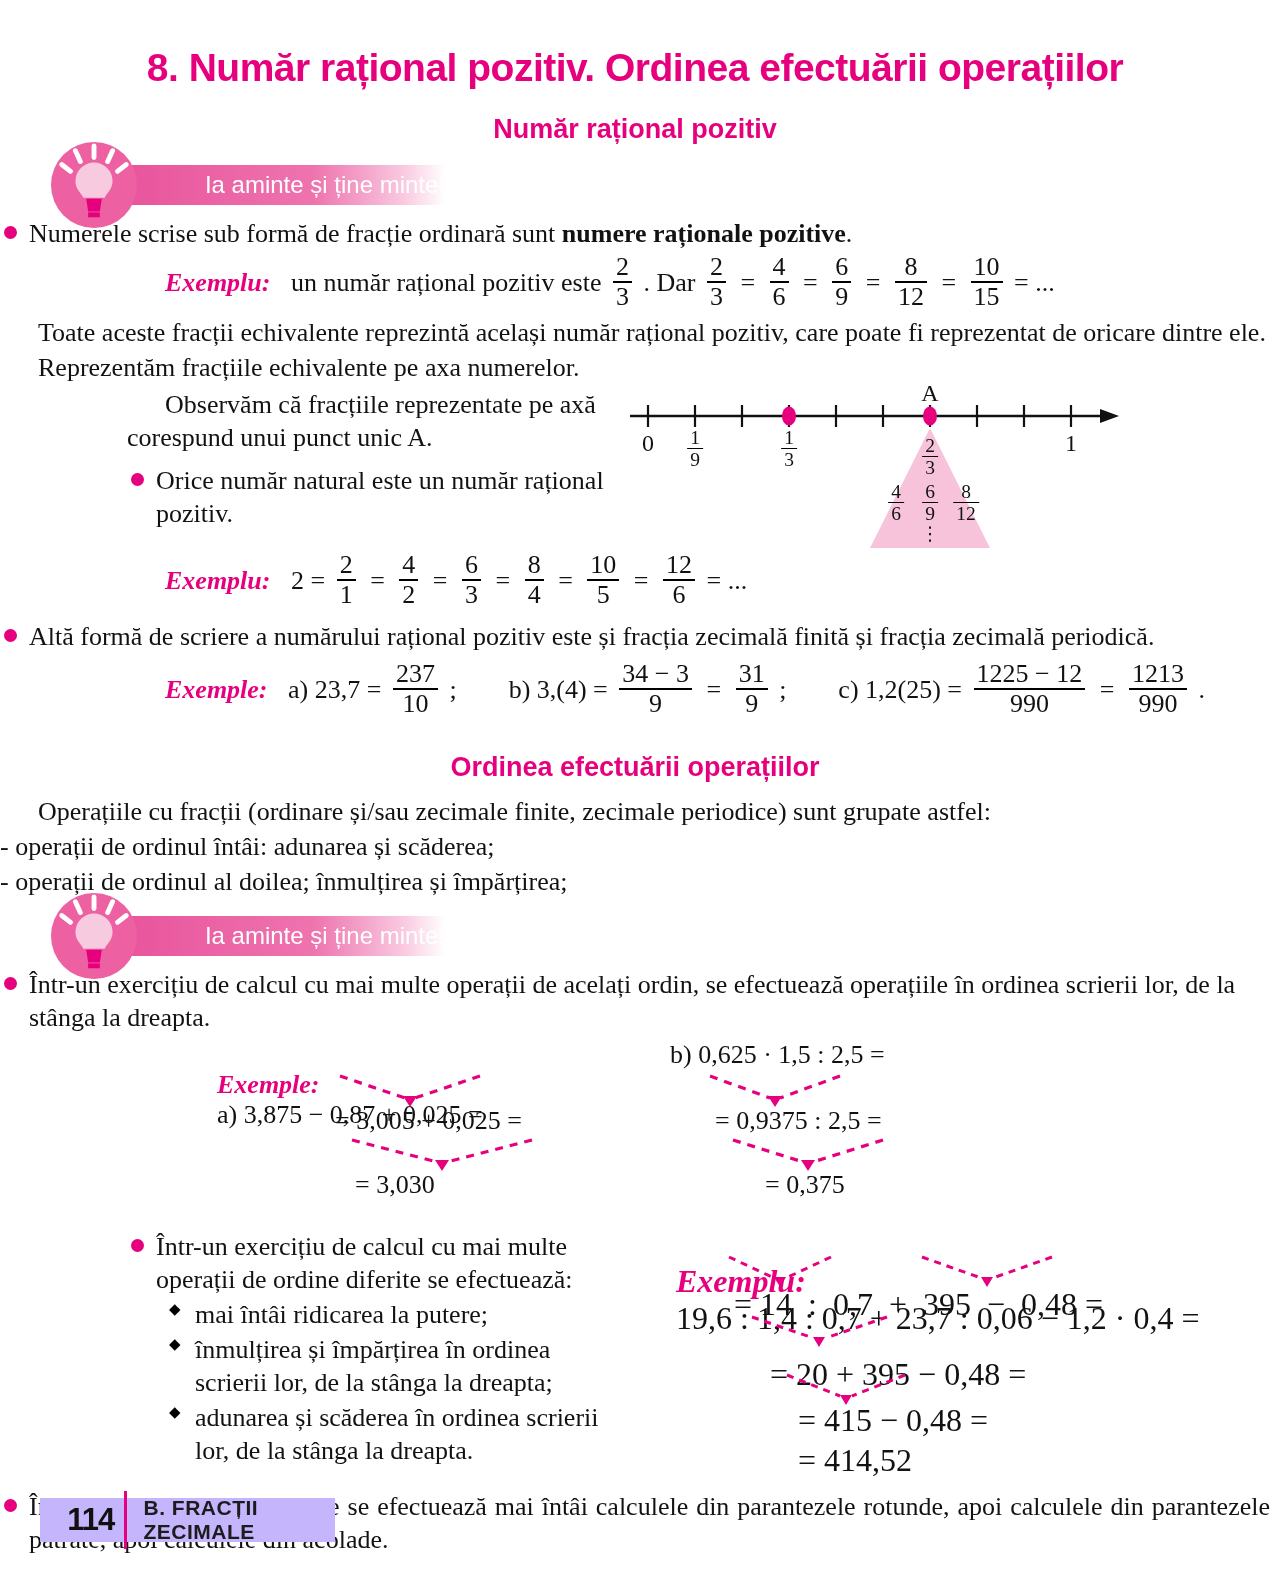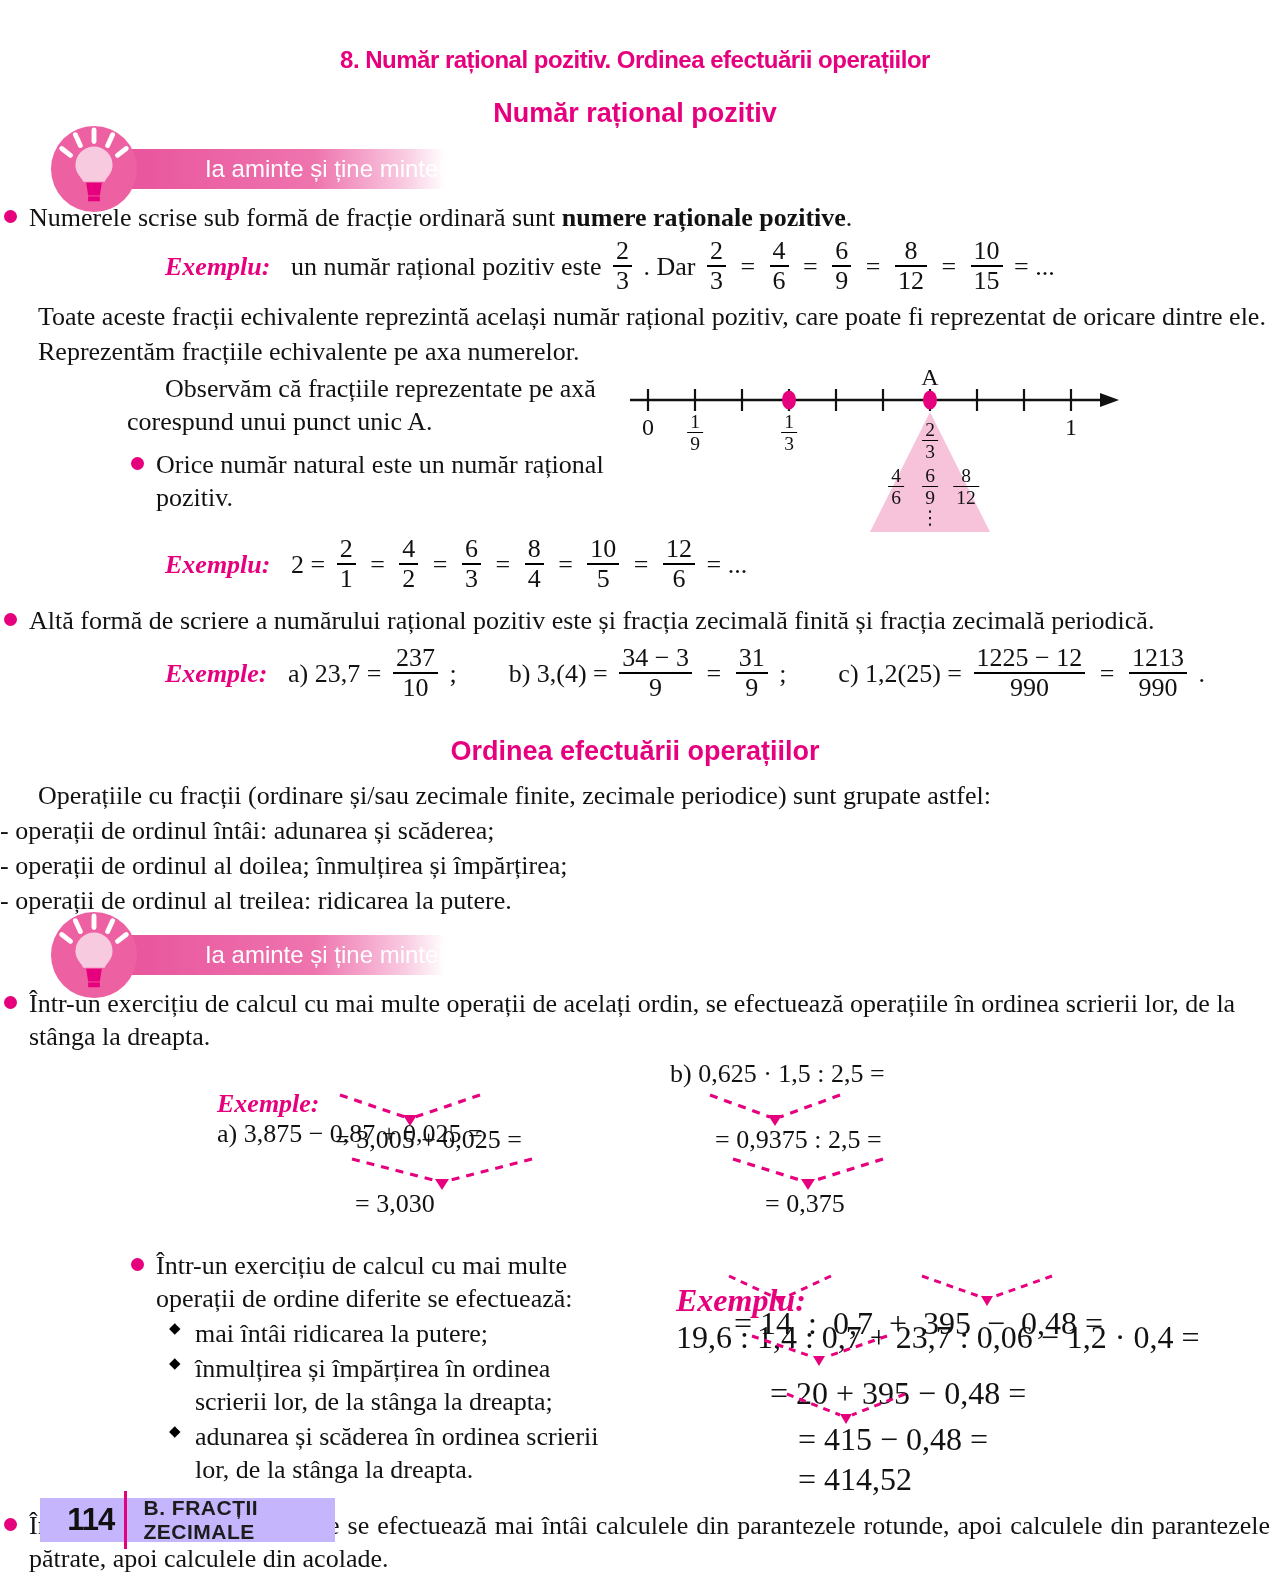--- a/index.html
+++ b/index.html
@@ -1,20 +1,20 @@
 <!DOCTYPE html>
 <html><head>
 <meta charset="utf-8">
 <style>
   html,body{margin:0;padding:0;background:#fff;}
   .page{position:relative;width:1270px;height:1594px;background:#fff;overflow:hidden;
         font-family:"Liberation Serif",serif;font-size:26px;color:#121212;}
   .content{margin-left:127px;margin-right:125px;}
   .title{margin:46px 0 0;text-align:center;color:#e6007e;
-         font-family:"Liberation Sans",sans-serif;font-weight:700;font-size:24px;letter-spacing:-.5px;}
+         font-family:"Liberation Sans",sans-serif;font-weight:700;font-size:39px;letter-spacing:-.5px;}
   .sec-head{margin:24px 0 0;text-align:center;color:#e6007e;
             font-family:"Liberation Sans",sans-serif;font-weight:700;font-size:27px;}
   
   .badge{position:relative;height:58px;margin:10px 0 4px 0;text-align:right;}
   .badge-band{position:absolute;left:100px;top:10px;width:345px;height:40px;
               background:linear-gradient(90deg,#e8509a 0%,#ee74ae 62%,#f9c9e0 88%,#fff 100%);
               color:#fff;font-family:"Liberation Sans",sans-serif;font-size:24px;line-height:40px;padding-left:40px;box-sizing:border-box;}
   .badge-circle{position:absolute;left:50px;top:-14px;width:88px;height:88px;z-index:2;}
   
   .bullet{position:relative;padding-left:29px;line-height:1.27;margin:4px 0 0;}
@@ -200,21 +200,20 @@
       <span class="fr"><span class="n">1213</span><span class="d">990</span></span>
       <span class="eqtext">.</span>
     </span>
   </div>
 
   <div class="sec-head content" style="margin-top:30px;">Ordinea efectuării operațiilor</div>
 
   <div class="ind content" style="margin-top:12px;">Operațiile cu fracții (ordinare și/sau zecimale finite, zecimale periodice) sunt grupate astfel:</div>
   <div class="plain content">- operații de ordinul întâi: adunarea și scăderea;</div>
   <div class="plain content">- operații de ordinul al doilea; înmulțirea și împărțirea;</div>
-  <div class="plain content">- operații de ordinul al treilea: ridicarea la putere.</div>
 
   <div class="badge" style="margin-top:8px;">
     <span class="badge-circle">
       <svg viewBox="0 0 90 90" width="88" height="88">
         <circle cx="45" cy="45" r="44" fill="#ed61a2"></circle>
         <g stroke="#fff" stroke-width="5" stroke-linecap="round">
           <line x1="45" y1="5" x2="45" y2="17"></line>
           <line x1="26" y1="10" x2="31" y2="21"></line>
           <line x1="64" y1="10" x2="59" y2="21"></line>
           <line x1="12" y1="24" x2="21" y2="31"></line>

